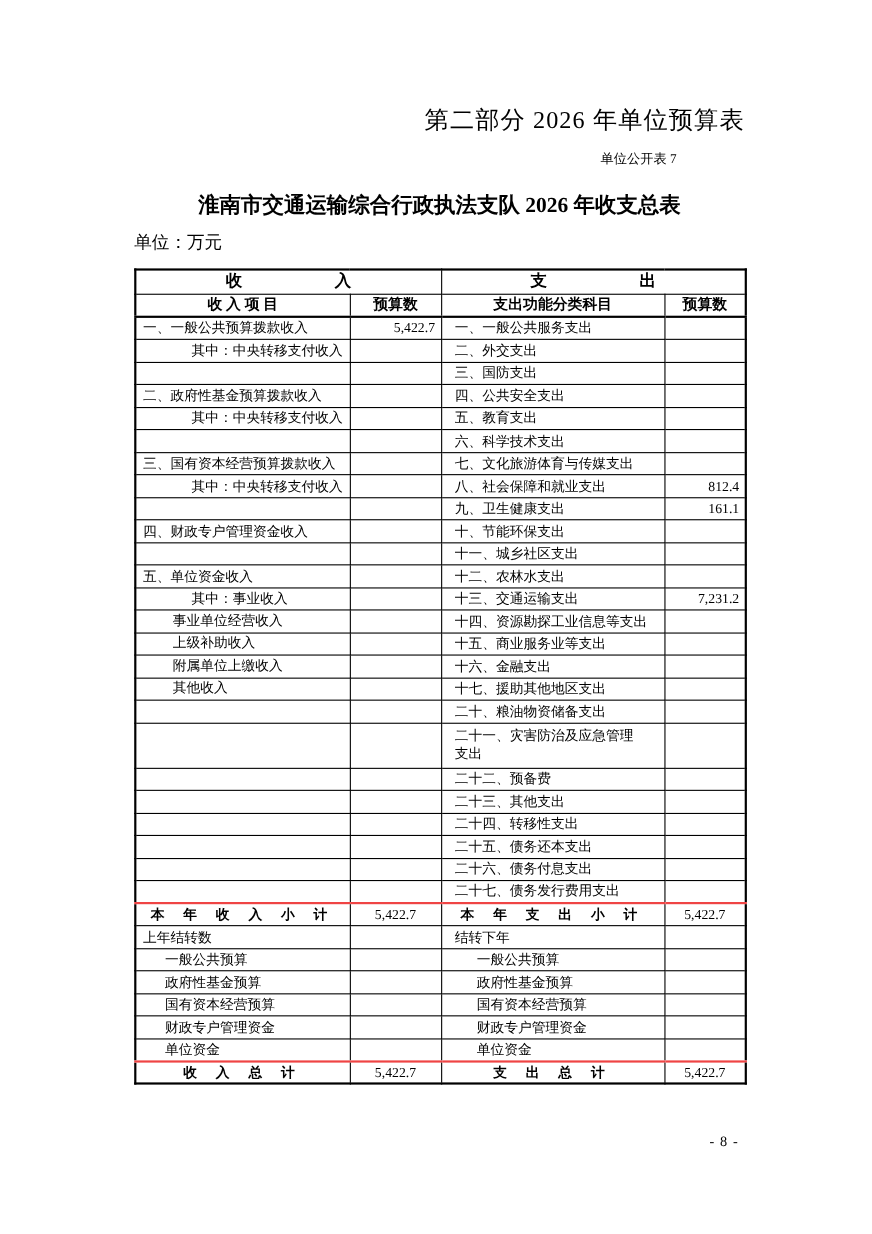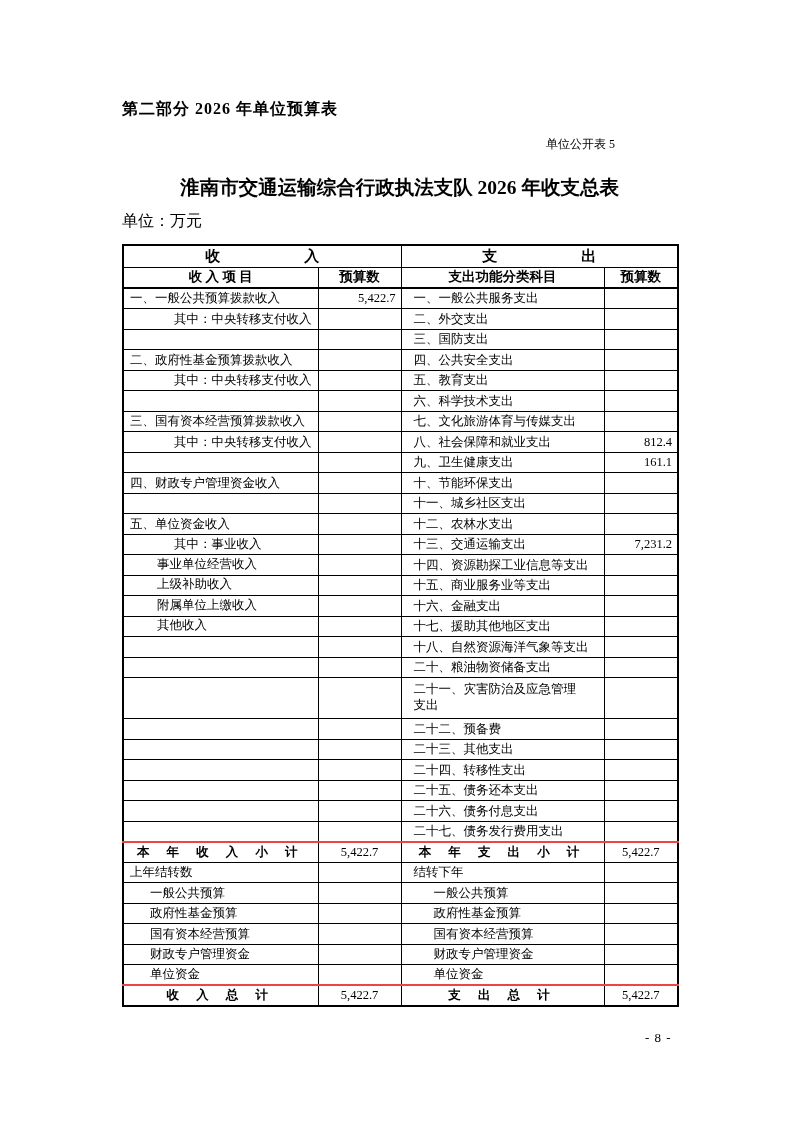--- a/index.html
+++ b/index.html
@@ -12,23 +12,23 @@
     font-family: "Liberation Serif", "DejaVu Serif", serif;
     color: #000;
     overflow: hidden;
   }
   .content {
     margin-left: 122px;
     width: 555px;
   }
   .part-title {
     margin: 95px 0 0 0;
-    font-size: 16px;
-    font-weight: bold;
-    text-align: left;
+    font-size: 22px;
+    font-weight: normal;
+    text-align: right;
     line-height: 28px;
     letter-spacing: 1px;
   }
   .table-label {
     margin-top: 14px;
     font-size: 12px;
     line-height: 14px;
     text-align: right;
     padding-right: 62px;
   }
@@ -100,21 +100,21 @@
   }
 </style>
 </head>
 <body>
 
 <div class="page">
   <div class="content">
 
     <h1 class="part-title">第二部分 2026 年单位预算表</h1>
 
-    <div class="table-label">单位公开表 5</div>
+    <div class="table-label">单位公开表 7</div>
 
     <h2 class="table-title">淮南市交通运输综合行政执法支队 2026 年收支总表</h2>
 
     <div class="unit-note">单位：万元</div>
 
     <table class="budget">
       <colgroup>
         <col style="width:195px">
         <col style="width:83px">
         <col style="width:203px">
@@ -241,26 +241,20 @@
           </tr>
           <tr>
             <td class="lbl c1 ind2">其他收入</td>
             <td class="num c2"></td>
             <td class="lbl c3 ind0">十七、援助其他地区支出</td>
             <td class="num c4"></td>
           </tr>
           <tr>
             <td class="lbl c1 ind0"></td>
             <td class="num c2"></td>
-            <td class="lbl c3 ind0">十八、自然资源海洋气象等支出</td>
-            <td class="num c4"></td>
-          </tr>
-          <tr>
-            <td class="lbl c1 ind0"></td>
-            <td class="num c2"></td>
             <td class="lbl c3 ind0">二十、粮油物资储备支出</td>
             <td class="num c4"></td>
           </tr>
           <tr class="tall">
             <td class="lbl c1 ind0"></td>
             <td class="num c2"></td>
             <td class="lbl c3 ind0">二十一、灾害防治及应急管理支出</td>
             <td class="num c4"></td>
           </tr>
           <tr>

